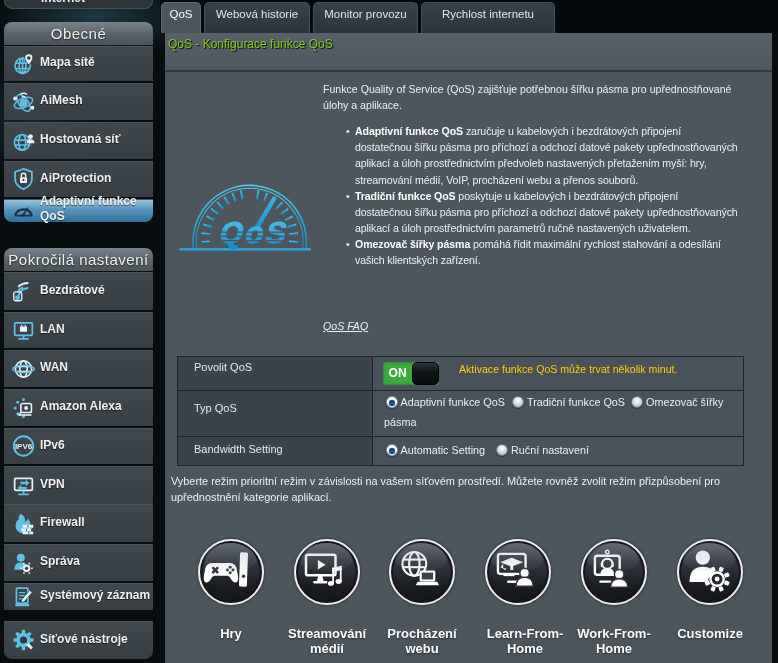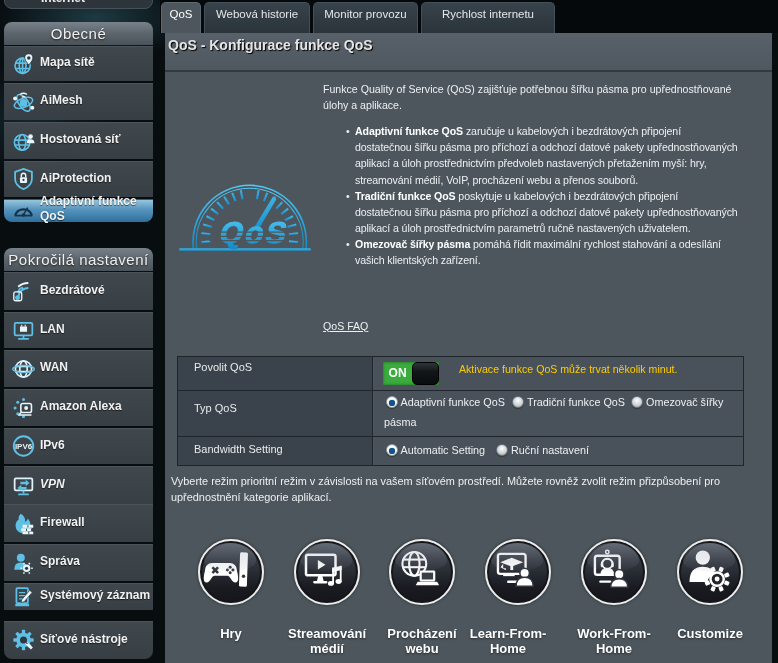--- a/index.html
+++ b/index.html
@@ -27,21 +27,21 @@
 
 #tabbar { position:absolute; left:160px; top:0; width:618px; height:33px; background:#05090c; }
 .tab { position:absolute; top:2px; height:31px; border-radius:5px 5px 0 0;
   background:linear-gradient(#38424a 0%, #2b343b 100%); color:#e4e7e9; font-size:11.5px;
   text-align:center; line-height:21px; padding-top:0.5px; border:1px solid #444f57; border-bottom:none; }
 .tab.active { background:#4d565d; color:#fff; border-color:#5d686f; }
 
 
 #panel { position:absolute; left:165px; top:33px; width:607px; height:630px; background:#4d565d; }
 #ptbar { position:absolute; left:0; top:0; width:607px; height:37px; background:linear-gradient(#58616a 0%, #4f585f 100%); }
-#ptitle { position:absolute; left:3px; top:4px; color:#e5e5e5; font-weight:bold; font-size:14px;
+#ptitle { position:absolute; left:3px; top:4px; color:#84cc16; font-weight:normal; font-size:12px;
   text-shadow:1px 1px 1px #000; }
 #pdiv { position:absolute; left:0px; top:37px; width:607px; height:2px; background:#313a41; }
 
 .btxt { position:absolute; color:#eef0f1; font-size:10.6px; line-height:16.2px; white-space:nowrap; }
 b.t { font-weight:bold; color:#fff; }
 .bull { position:absolute; color:#eef0f1; font-size:10.6px; letter-spacing:-0.1px; line-height:16.2px; white-space:nowrap; }
 .bull:before { content:"\2022"; position:absolute; left:-9px; }
 
 
 #tbl { position:absolute; left:12px; top:323px; width:567px; height:110px; border:1px solid #1e262c; }
@@ -199,21 +199,21 @@
           </svg></span>
         <span class="lbl">Amazon Alexa</span>
       </div>
       <div class="sb-item  " style="top:428px;height:36px;">
       <span class="ic"><svg width="23" height="23" viewBox="0 0 26 26">
             <circle cx="13" cy="13" r="11" fill="none" stroke="#5fc0e6" stroke-width="2.2"></circle>
             <text x="13" y="16.5" font-family="'Liberation Sans',sans-serif" font-size="9" font-weight="bold" fill="#e8f6fc" text-anchor="middle">IPV6</text>
           </svg></span>
         <span class="lbl">IPv6</span>
       </div>
-      <div class="sb-item  " style="top:466px;height:39px;font-style:italic;">
+      <div class="sb-item  " style="top:466px;height:39px;">
       <span class="ic"><svg width="23" height="23" viewBox="0 0 26 26">
             <rect x="3" y="4.5" width="20" height="13.5" rx="1.5" fill="none" stroke="#dff2fa" stroke-width="2"></rect>
             <g fill="#5fc0e6">
               <path d="M9.5 8.3 h6 v-2.4 l4.3 3.7 l-4.3 3.7 v-2.4 h-6 z M16.5 14 h-6 v-2.4 l-4.3 3.7 l4.3 3.7 v-2.4 h6 z"></path>
             </g>
             <line x1="13" y1="18" x2="13" y2="21.5" stroke="#5fc0e6" stroke-width="2"></line>
             <line x1="7" y1="22.5" x2="19" y2="22.5" stroke="#5fc0e6" stroke-width="2"></line>
           </svg></span>
         <span class="lbl">VPN</span>
       </div>
@@ -352,21 +352,21 @@
 </g>
 </svg></div>
 
     <div class="btxt" style="left:158px; top:48px; width:430px;">Funkce Quality of Service (QoS) zajišťuje potřebnou šířku pásma pro upřednostňované<br>úlohy a aplikace.</div>
 
     <div class="bull" style="left:190px; top:90px; width:412px;"><b class="t">Adaptivní funkce QoS</b> zaručuje u kabelových i bezdrátových připojení<br>dostatečnou šířku pásma pro příchozí a odchozí datové pakety upřednostňovaných<br>aplikací a úloh prostřednictvím předvoleb nastavených přetažením myší: hry,<br>streamování médií, VoIP, procházení webu a přenos souborů.</div>
     <div class="bull" style="left:190px; top:155px; width:412px;"><b class="t">Tradiční funkce QoS</b> poskytuje u kabelových i bezdrátových připojení<br>dostatečnou šířku pásma pro příchozí a odchozí datové pakety upřednostňovaných<br>aplikací a úloh prostřednictvím parametrů ručně nastavených uživatelem.</div>
     <div class="bull" style="left:190px; top:203px; width:412px;"><b class="t">Omezovač šířky pásma</b> pomáhá řídit maximální rychlost stahování a odesílání<br>vašich klientských zařízení.</div>
 
 
-    <div class="btxt" style="left:158px; top:284.5px;"><span style="text-decoration:underline;">QoS FAQ</span></div>
+    <div class="btxt" style="left:158px; top:284.5px;font-style:italic;"><span style="text-decoration:underline;">QoS FAQ</span></div>
 
     <div id="tbl">
       <div class="trow" style="top:0; height:33px;">
         <div class="tl">
             <span style="top:5px;">Povolit QoS</span>
           </div>
         <div class="tr">
           <div id="toggle">
               <span class="on">ON</span>
               <span class="knob"></span>
@@ -467,21 +467,21 @@
 <rect x="27.5" y="28" width="3" height="5.5" fill="#fff"></rect>
 <polygon points="20,27 20,31.5 22.8,31.5 22.8,33.8 17.2,30.5 20,27" fill="#fff"></polygon>
 <rect x="20" y="37.5" width="12" height="2.4" fill="#fff"></rect>
 <rect x="24" y="44.5" width="14" height="2.6" rx="1.3" fill="#fff"></rect>
 <g>
 <circle cx="42.5" cy="36.5" r="5" fill="#fff" stroke="#32343e" stroke-width="1.6"></circle>
 <path d="M33.5 50.5 q0 -9.5 9 -9.5 q9 0 9 9.5 z" fill="#fff" stroke="#32343e" stroke-width="1.6"></path>
 </g>
           </svg>
          </div>
-         <div class="blbl" style="left:288px; top:592.5px;">Learn-From-<br>Home</div>
+         <div class="blbl" style="left:305px; top:592.5px;">Learn-From-<br>Home</div>
         <div class="bic" style="left:416px; top:506px;">
            <svg width="60" height="60" viewBox="3 3 63 63" style="position:absolute;left:0;top:0;">
 <g fill="none" stroke="#fff" stroke-width="2.5">
 <rect x="15.5" y="18.5" width="26" height="20" rx="2.5"></rect>
 </g>
 <circle cx="28.5" cy="14.5" r="2.6" fill="#fff"></circle>
 <circle cx="28.5" cy="14.5" r="1" fill="#32343e"></circle>
 <g>
 <circle cx="28.5" cy="27" r="5.2" fill="none" stroke="#fff" stroke-width="1.8"></circle>
 <path d="M21.5 38 q0 -7 7 -7 q7 0 7 7 z" fill="#fff"></path>

